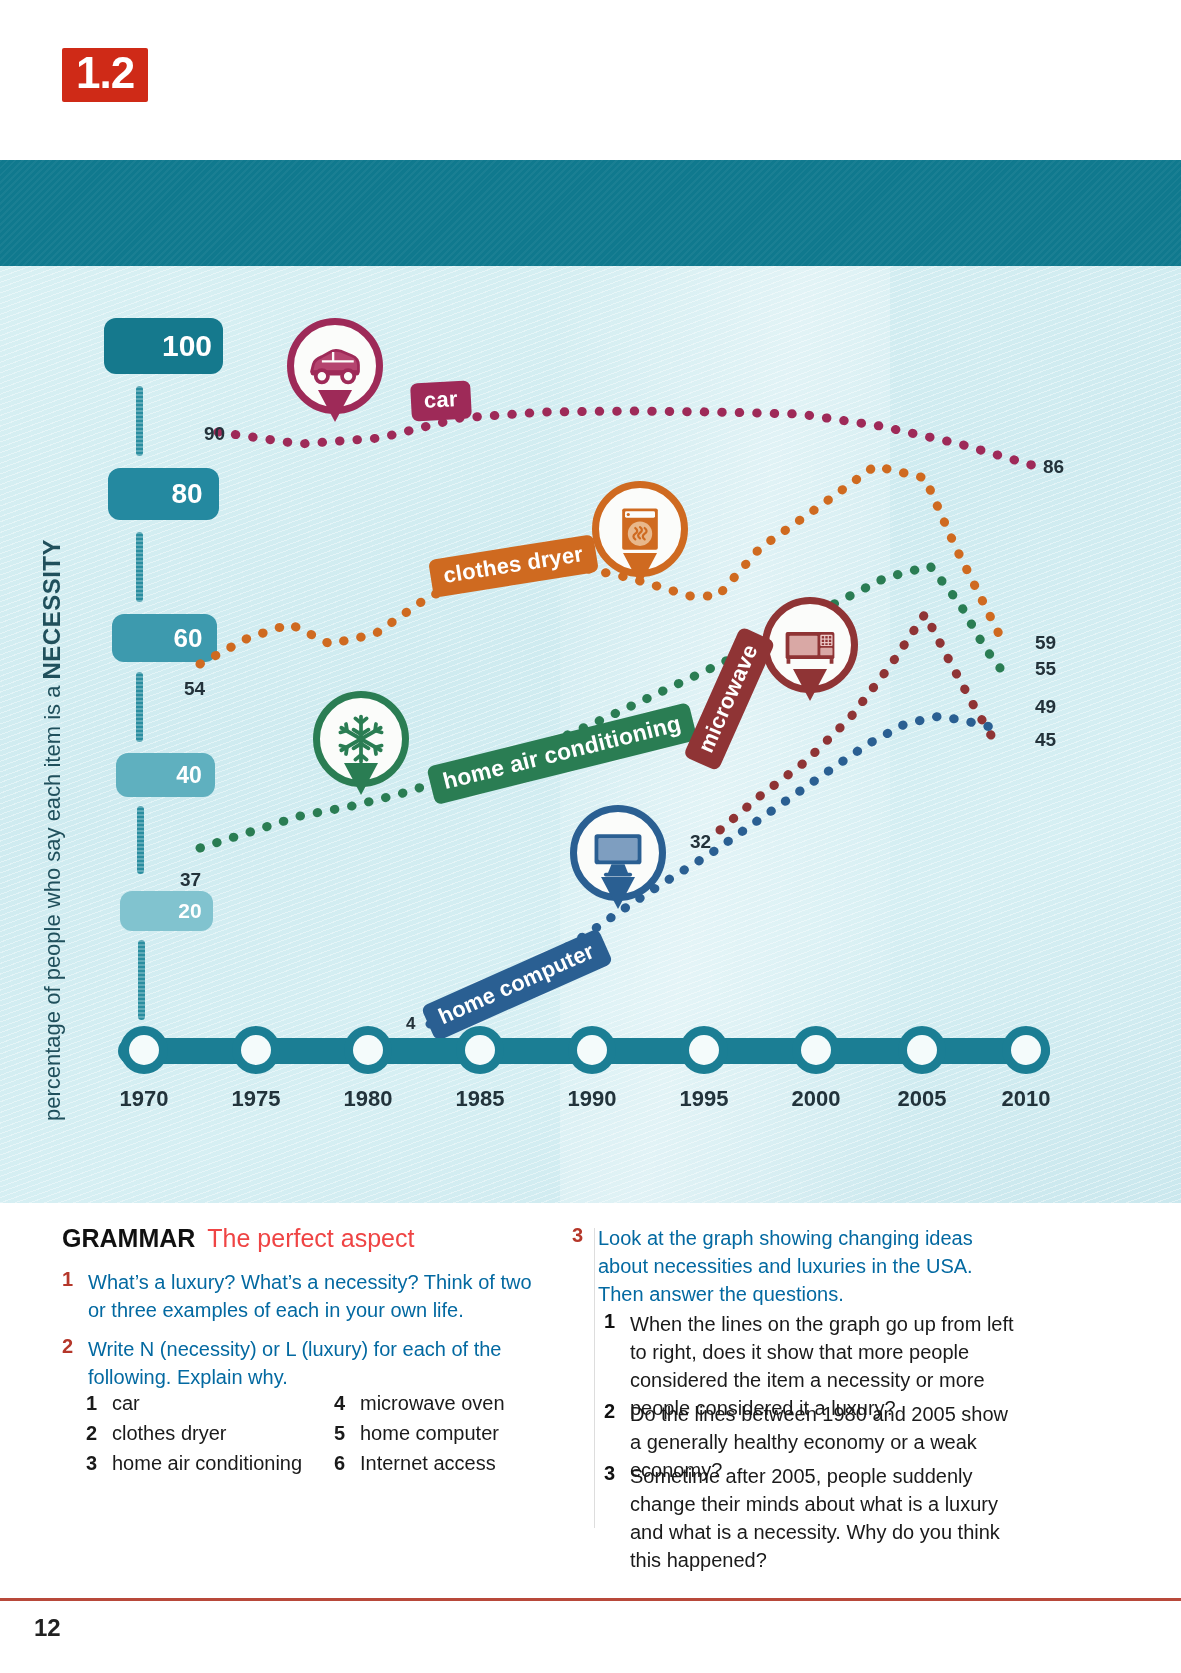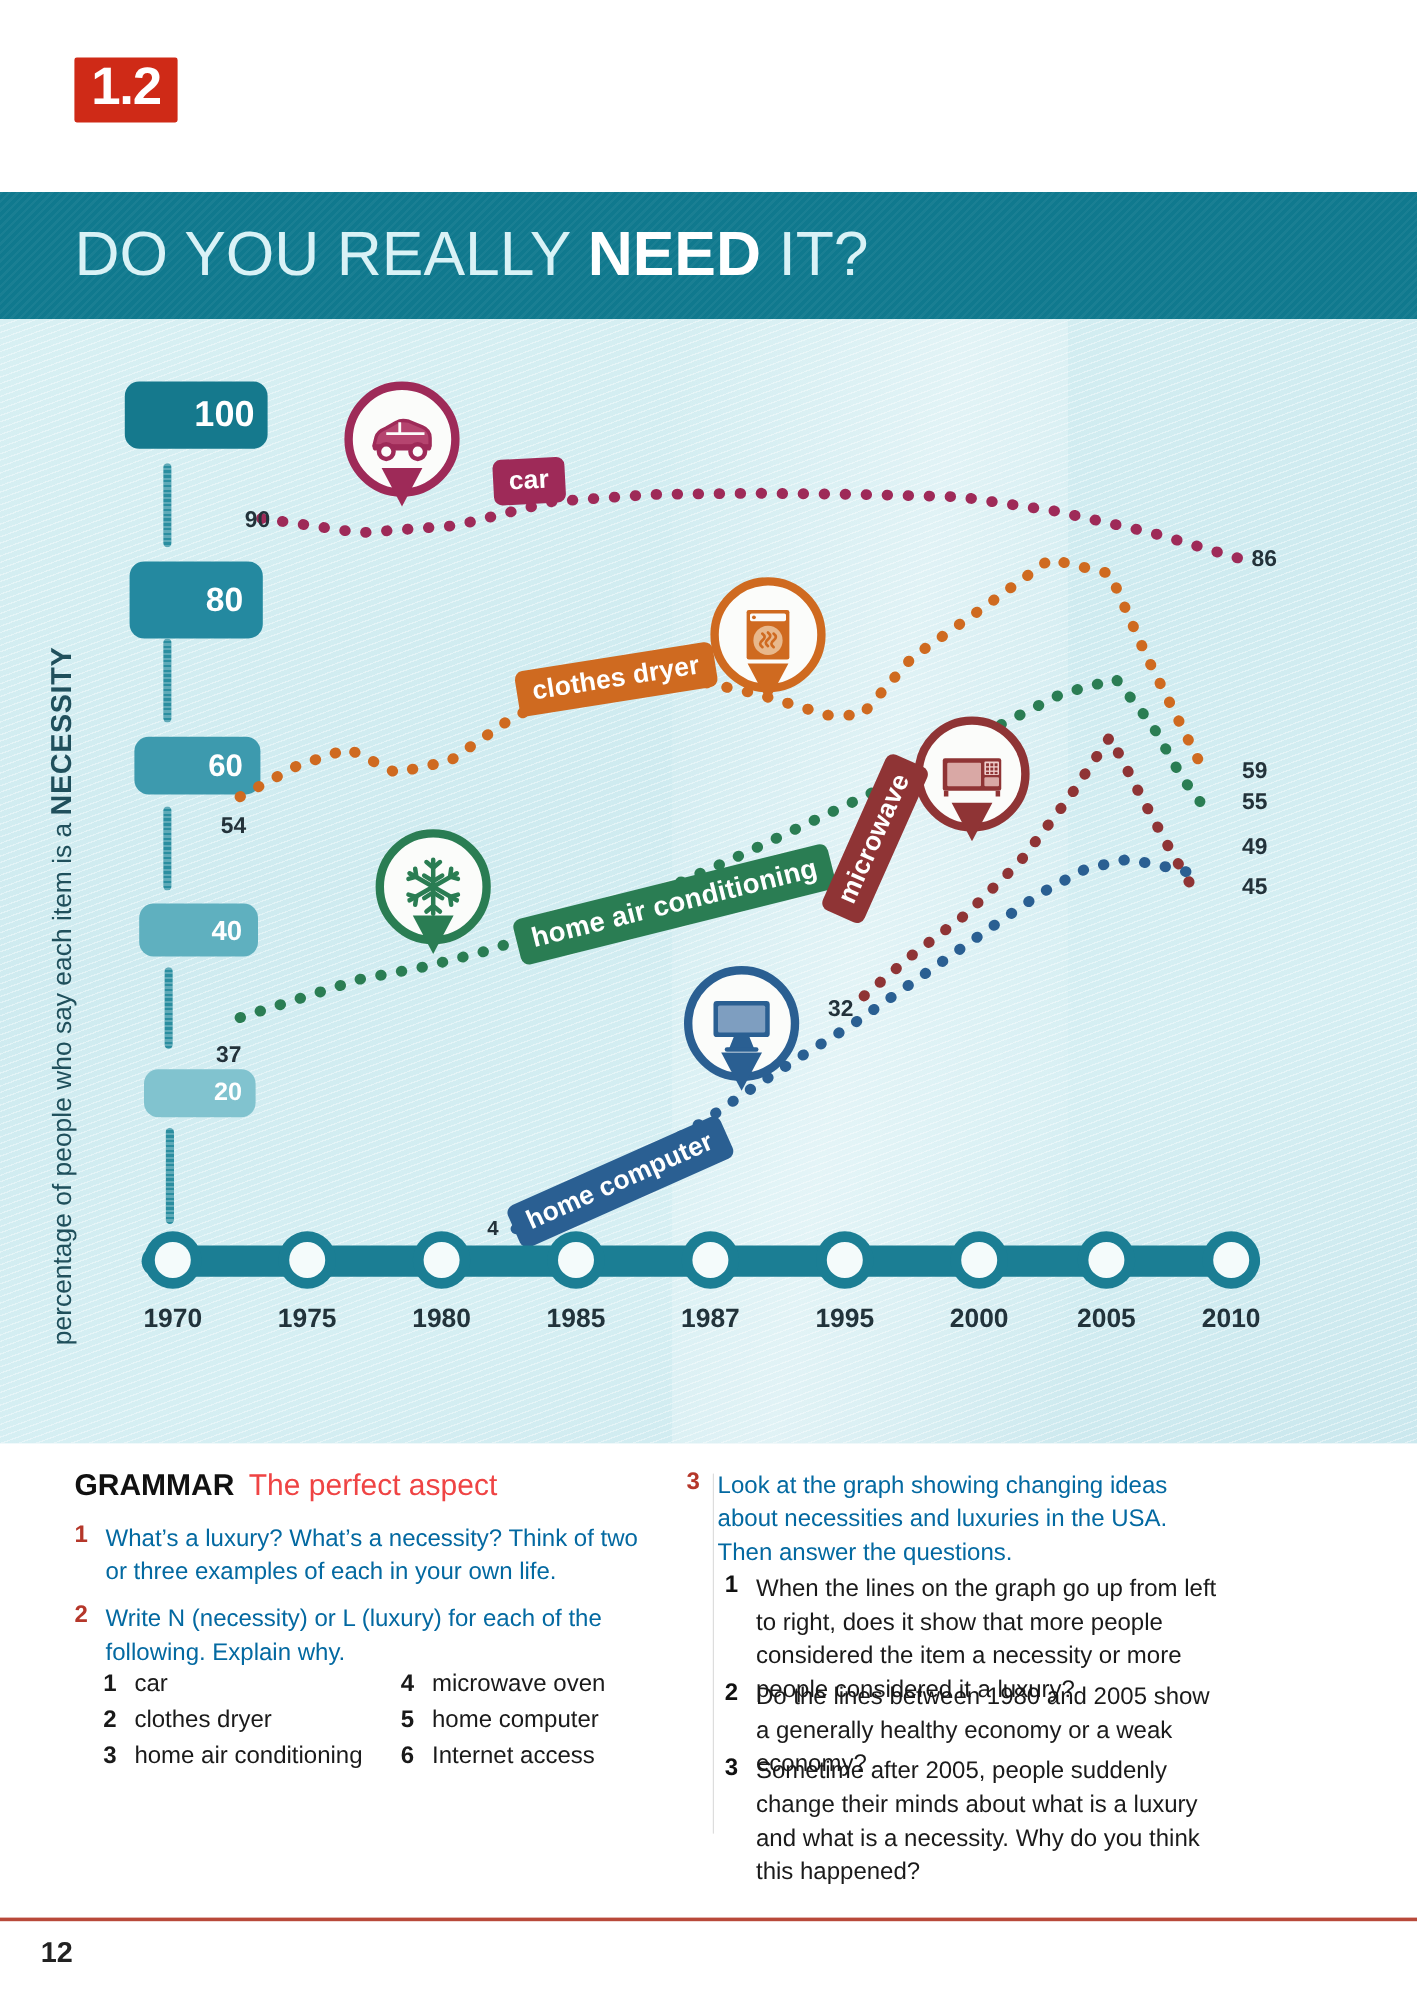--- a/index.html
+++ b/index.html
@@ -186,35 +186,34 @@
 </style>
 </head>
 <body>
 
 <div class="title-bar">
   <div class="unit-badge">1.2</div>
 </div>
 
 <div class="header-band">
   <div class="stripes"></div>
-  <div class="header-text"><span>DO YOU REALLY </span><b>NEED</b><span> IT?</span></div>
 </div>
 
 <div class="chart-panel">
   <div class="stripes"></div>
   <div class="sheen"></div>
 
   <div class="y-axis-title">
     <span>percentage of people who say each item is a </span><b>NECESSITY</b>
   </div>
 
   <div class="ytick" style="left:104px; top:52px; width:72px; height:56px; background:#15798d; font-size:30px;">100</div>
   <div class="ytick-dash" style="left:136px; top:120px; height:70px;"></div>
 
-  <div class="ytick" style="left:108px; top:202px; width:64px; height:64px; background:#2489a0; font-size:28px;">80</div>
+  <div class="ytick" style="left:108px; top:202px; width:64px; height:52px; background:#2489a0; font-size:28px;">80</div>
   <div class="ytick-dash" style="left:136px; top:266px; height:70px;"></div>
 
   <div class="ytick" style="left:112px; top:348px; width:58px; height:48px; background:#3d9aae; font-size:26px;">60</div>
   <div class="ytick-dash" style="left:136px; top:406px; height:70px;"></div>
 
   <div class="ytick" style="left:116px; top:487px; width:52px; height:44px; background:#5fb0bf; font-size:23px;">40</div>
   <div class="ytick-dash" style="left:137px; top:540px; height:68px;"></div>
 
   <div class="ytick" style="left:120px; top:625px; width:46px; height:40px; background:#81c3cf; font-size:21px;">20</div>
   <div class="ytick-dash" style="left:138px; top:674px; height:80px;"></div>
@@ -342,21 +341,21 @@
 <div class="tl-node" style="left:568px;"></div>
 <div class="tl-node" style="left:680px;"></div>
 <div class="tl-node" style="left:792px;"></div>
 <div class="tl-node" style="left:898px;"></div>
 <div class="tl-node" style="left:1002px;"></div>
 
 <div class="year" style="left:84px;">1970</div>
 <div class="year" style="left:196px;">1975</div>
 <div class="year" style="left:308px;">1980</div>
 <div class="year" style="left:420px;">1985</div>
-<div class="year" style="left:532px;">1987</div>
+<div class="year" style="left:532px;">1990</div>
 <div class="year" style="left:644px;">1995</div>
 <div class="year" style="left:756px;">2000</div>
 <div class="year" style="left:862px;">2005</div>
 <div class="year" style="left:966px;">2010</div>
 
 <div class="text-section"></div>
 <div class="col-divider"></div>
 
 <div class="grammar-head">
   <span class="k">GRAMMAR</span><span class="s">The perfect aspect</span>

